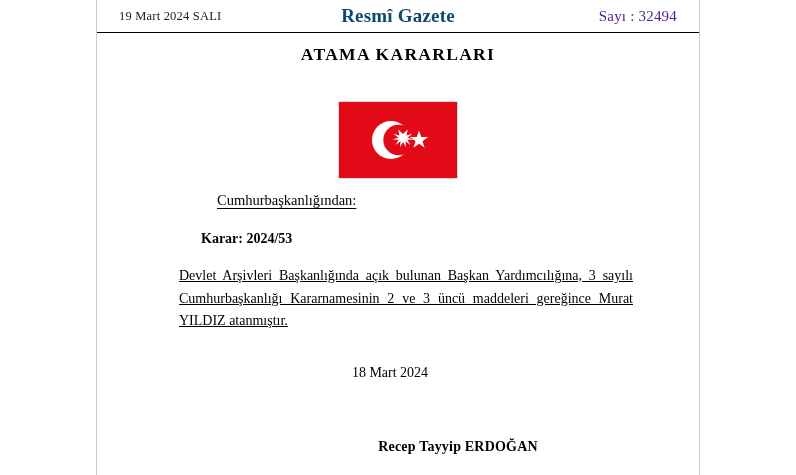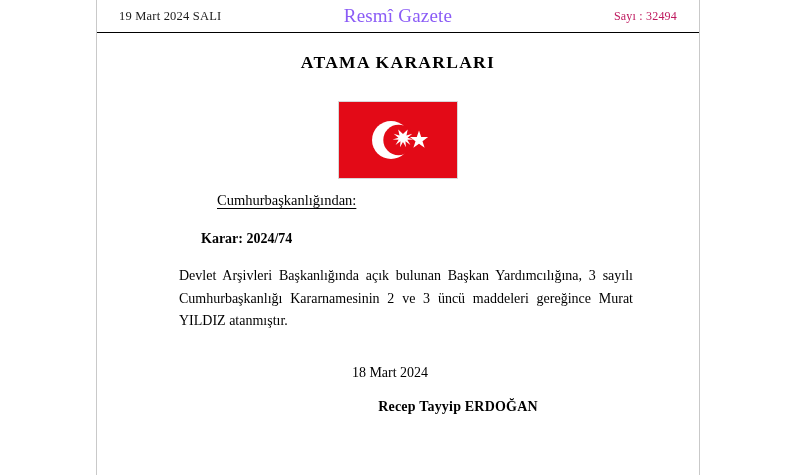--- a/index.html
+++ b/index.html
@@ -46,46 +46,45 @@
     box-sizing: border-box;
     border-bottom: 1px solid #000000;
   }
   .header-date {
     font-size: 12.5px;
     letter-spacing: 0.2px;
     color: #1a1a1a;
   }
   .header-title {
     font-size: 19px;
-    font-weight: normal;
-    color: #8b5cf6;
+    font-weight: bold;
+    color: #0c4a6e;
     letter-spacing: 0.2px;
     position: absolute;
     left: 0;
     right: 0;
     text-align: center;
     pointer-events: none;
   }
   .header-issue {
-    font-size: 12px;
-    color: #be185d;
+    font-size: 15px;
+    color: #4c1d95;
     letter-spacing: 0.2px;
   }
 
   
   .doc-title {
     position: absolute;
     left: 97px;
     top: 44px;
     width: 602px;
     text-align: center;
     font-size: 17.5px;
     font-weight: bold;
     letter-spacing: 1.3px;
-    margin-top: 8px;
   }
 
   
   .flag-wrap {
     position: absolute;
     left: 0;
     top: 102px;
     width: 796px;
     display: flex;
     justify-content: center;
@@ -118,33 +117,34 @@
     font-weight: bold;
     margin: 0 0 18px 44px;
   }
   .para {
     font-size: 14px;
     line-height: 1.62;
     text-align: justify;
     text-justify: inter-word;
     margin: 0 0 0 0;
     padding: 0 6px 0 22px;
+    text-decoration: underline;
   }
   .date-line {
     position: absolute;
     left: 89px;
     top: 365px;
     width: 602px;
     text-align: center;
     font-size: 14px;
   }
   .signer {
     position: absolute;
     left: 97px;
-    top: 399px;
+    top: 439px;
     width: 602px;
     text-align: center;
     padding-left: 120px;
     box-sizing: border-box;
     font-size: 14px;
     font-weight: bold;
     letter-spacing: 0.2px;
   }
   .signer-title {
     position: absolute;
@@ -180,20 +180,20 @@
         <circle cx="52" cy="38" r="19" fill="#ffffff"></circle>
         <circle cx="59.5" cy="38" r="15.2" fill="#e30a17"></circle>
         <polygon fill="#ffffff" points="73.5,38 81.2,30.9 79.1,40.5 88.5,37.6 80.9,44 90.3,47 80.5,47.6 85.5,55.8 77.5,50 78.3,59.7 73.5,51.2 68.7,59.7 69.5,50 61.5,55.8 66.5,47.6 56.7,47 66.1,44 58.5,37.6 67.9,40.5 65.8,30.9" transform="translate(6,-9) scale(0.62) translate(20,28)"></polygon>
         <polygon fill="#ffffff" points="0,-9.5 2.2,-2.9 9.1,-2.9 3.5,1.2 5.6,7.8 0,3.7 -5.6,7.8 -3.5,1.2 -9.1,-2.9 -2.2,-2.9" transform="translate(80,38)"></polygon>
       </svg>
     </div>
   </div>
 
   <div class="body-block">
     <div class="issuer">Cumhurbaşkanlığından:</div>
-    <div class="decision-no">Karar: 2024/74</div>
+    <div class="decision-no">Karar: 2024/53</div>
     <p class="para">Devlet Arşivleri Başkanlığında açık bulunan Başkan Yardımcılığına, 3 sayılı Cumhurbaşkanlığı Kararnamesinin 2 ve 3 üncü maddeleri gereğince Murat YILDIZ atanmıştır.</p>
   </div>
 
   <div class="date-line">18 Mart 2024</div>
   <div class="signer">Recep Tayyip ERDOĞAN</div>
 
 </div>
 
 </body></html>

